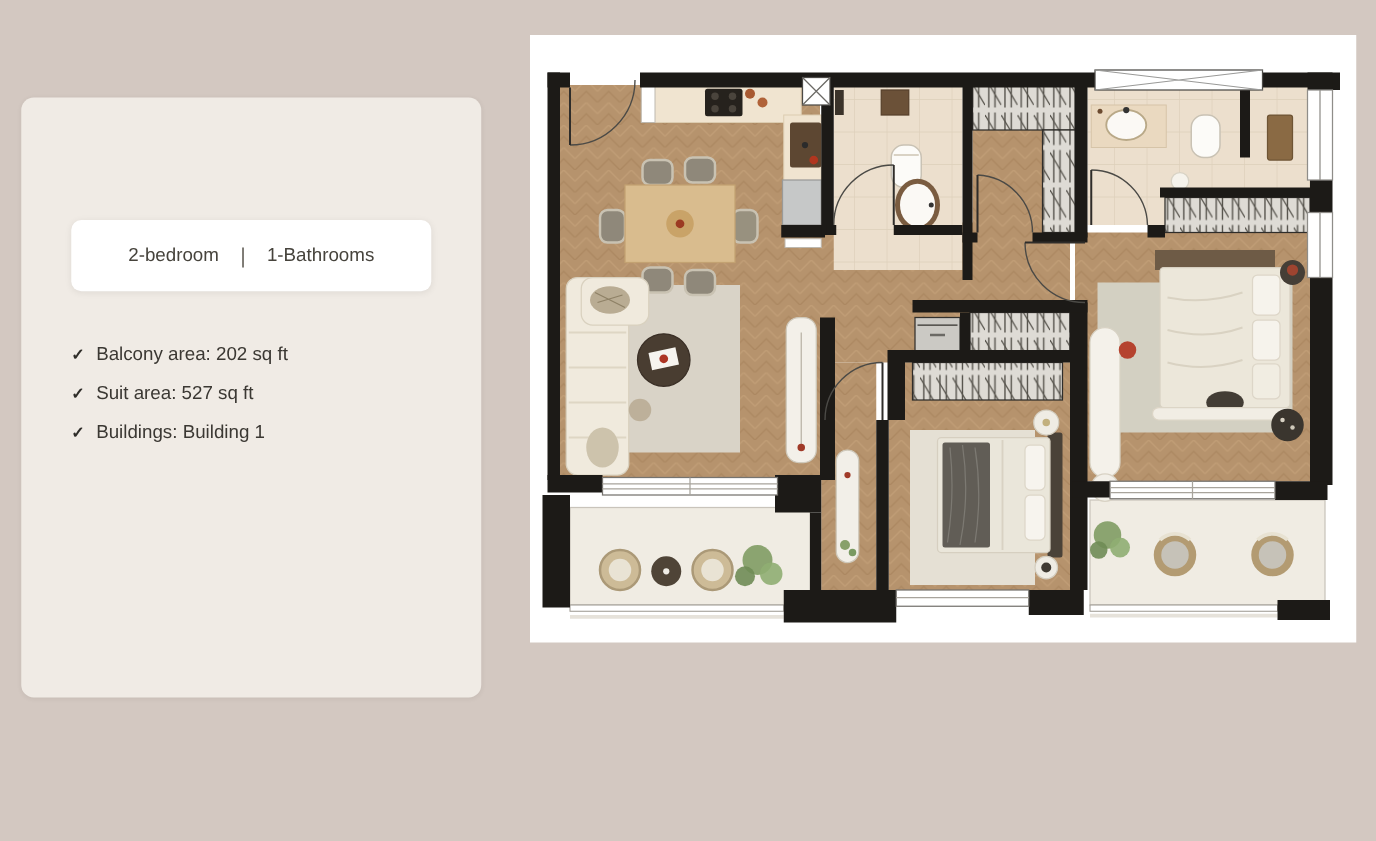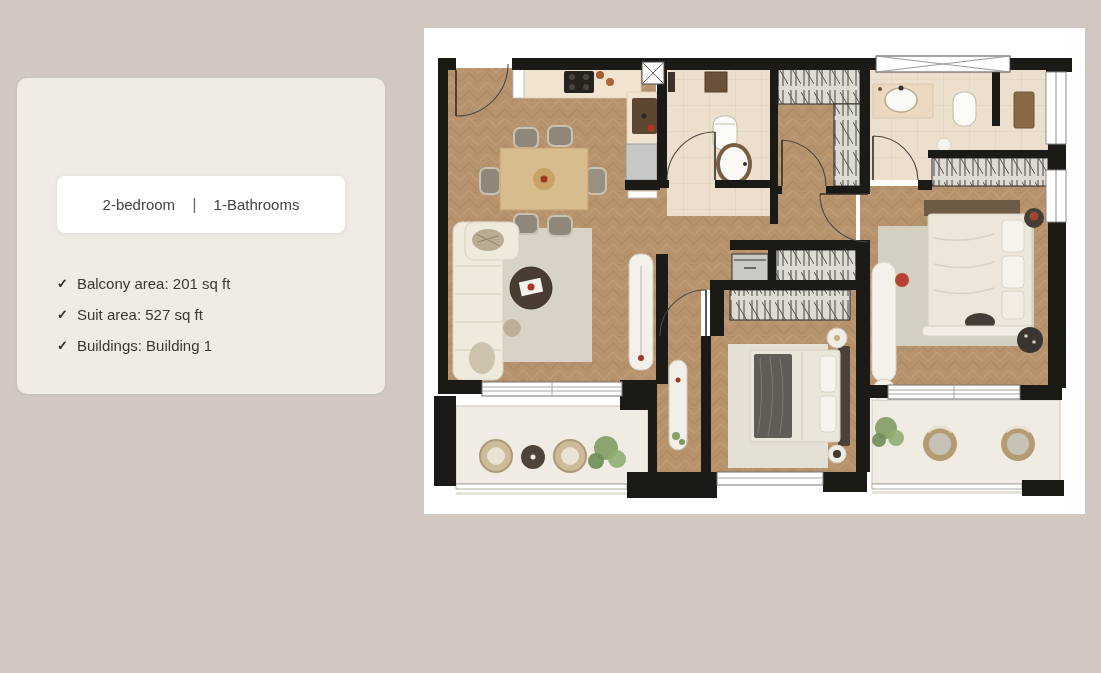--- a/index.html
+++ b/index.html
@@ -5,21 +5,21 @@
   html,body{margin:0;padding:0;}
   body{
     width:1101px;height:673px;overflow:hidden;
     background:#d3c8c1;
     font-family:"Liberation Sans", sans-serif;
     position:relative;
   }
   .stage{position:absolute;inset:0;}
   
   .card{
-    position:absolute;left:17px;top:78px;width:368px;height:316px;
+    position:absolute;left:17px;top:78px;width:368px;height:480px;
     background:#f0ebe5;border-radius:10px;
     box-shadow:0 1px 4px rgba(0,0,0,0.06);
   }
   .total-row{
     position:absolute;left:41px;top:114px;display:flex;align-items:center;
   }
   .total-label{font-size:15px;color:#55514a;letter-spacing:.2px;}
   .total-value{font-size:23px;font-weight:700;color:#2d2b27;margin-left:14px;letter-spacing:.3px;}
   .pill{
     position:absolute;left:40px;top:98px;width:288px;height:57px;
@@ -55,21 +55,21 @@
       <span class="total-value">1,012 sq ft</span>
     </div>
     <div class="pill">
       <span>2-bedroom</span>
       <span class="divider">|</span>
       <span>1-Bathrooms</span>
     </div>
     <ul class="features">
       <li>
         <span class="check">✓</span>
-        <span>Balcony area: 201 sq ft</span>
+        <span>Balcony area: 202 sq ft</span>
       </li>
       <li>
         <span class="check">✓</span>
         <span>Suit area: 527 sq ft</span>
       </li>
       <li>
         <span class="check">✓</span>
         <span>Buildings: Building 1</span>
       </li>
     </ul>

